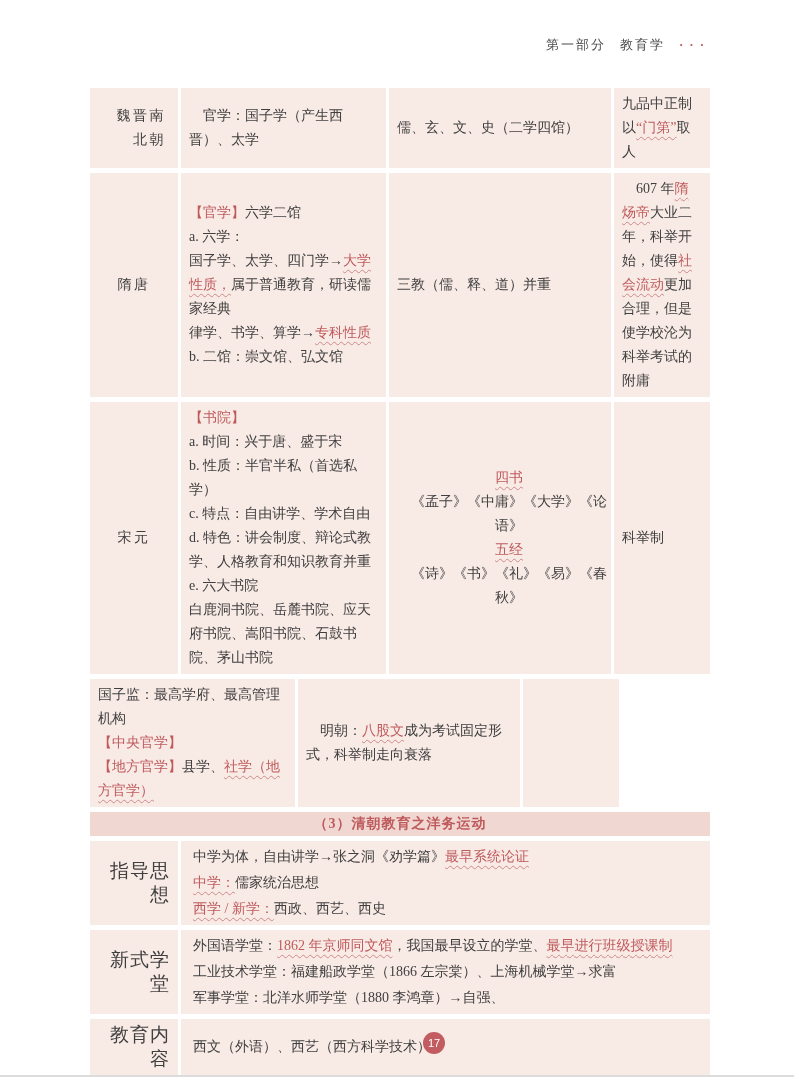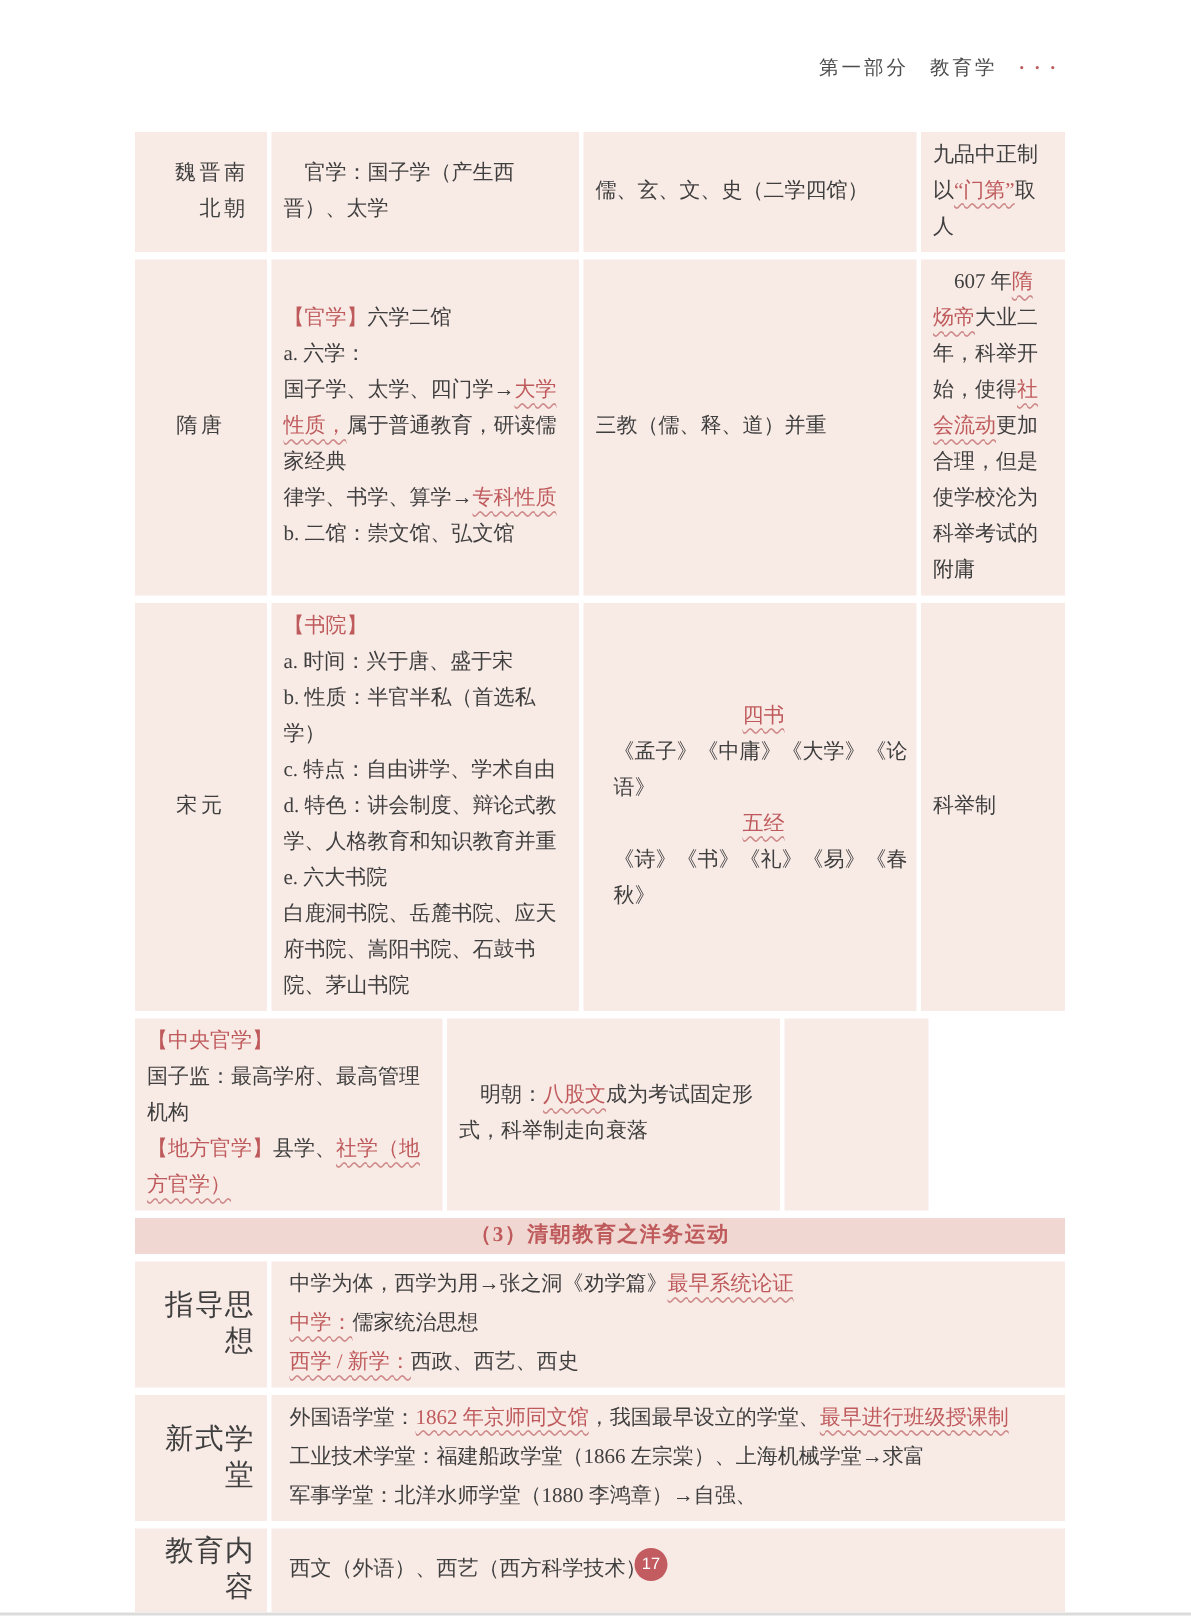--- a/index.html
+++ b/index.html
@@ -35,21 +35,21 @@
     background:var(--cellbg);
     font-size:14px; line-height:24px;
     display:flex; flex-direction:column; justify-content:center;
     padding:4px 8px;
   }
   .c1{ width:88px; flex:0 0 88px; align-items:center; text-align:right;
        letter-spacing:2.5px; padding:4px 12px; }
   .c2{ width:205px; flex:0 0 205px; padding:4px 4px 4px 8px; }
   .c3{ width:222px; flex:0 0 222px; padding:4px 2px 4px 8px; }
   .c4{ width:96px;  flex:0 0 96px;  padding:4px 8px; }
-  .center-text{ align-items:center; padding-left:20px; }
+  .center-text{ align-items:center; text-align:center; padding-left:20px; }
   .line{ display:block; }
   .indent{ text-indent:1em; }
 
   .seg-r{ color:var(--red);margin-top:23px; }
   .seg-rw{
     color:var(--red);
     text-decoration:underline wavy var(--wavy);
     text-decoration-thickness:1px;
     text-underline-offset:4px;
   }
@@ -141,38 +141,38 @@
       <span class="line"><span class="seg-rw">五经</span></span>
       <span class="line"><span>《诗》《书》《礼》《易》《春秋》</span></span>
     </div>
     <div class="cell c4">
       <span class="line"><span>科举制</span></span>
     </div>
   </div>
 
   <div class="trow">
     <div class="cell c2">
+      <span class="line"><span>国子监：最高学府、最高管理机构</span></span>
       <span class="line"><span class="seg-r">【中央官学】</span></span>
-      <span class="line"><span>国子监：最高学府、最高管理机构</span></span>
       <span class="line"><span class="seg-r">【地方官学】</span><span>县学、</span><span class="seg-rw">社学（地方官学）</span></span>
     </div>
     <div class="cell c3">
       <span class="line indent"><span>明朝：</span><span class="seg-rw">八股文</span><span>成为考试固定形式，科举制走向衰落</span></span>
     </div>
     <div class="cell c4"></div>
   </div>
 
   <div class="banner">（3）清朝教育之洋务运动</div>
 
   <div class="trow bsec">
     <div class="cell c1">
       <span class="line">指导思想</span>
     </div>
     <div class="c2b">
-      <span class="line"><span>中学为体，西学为用→张之洞《劝学篇》</span><span class="seg-rw">最早系统论证</span></span>
+      <span class="line"><span>中学为体，自由讲学→张之洞《劝学篇》</span><span class="seg-rw">最早系统论证</span></span>
       <span class="line"><span class="seg-rw">中学：</span><span>儒家统治思想</span></span>
       <span class="line"><span class="seg-rw">西学 / 新学：</span><span>西政、西艺、西史</span></span>
     </div>
   </div>
 
   <div class="trow bsec">
     <div class="cell c1">
       <span class="line">新式学堂</span>
     </div>
     <div class="c2b">

